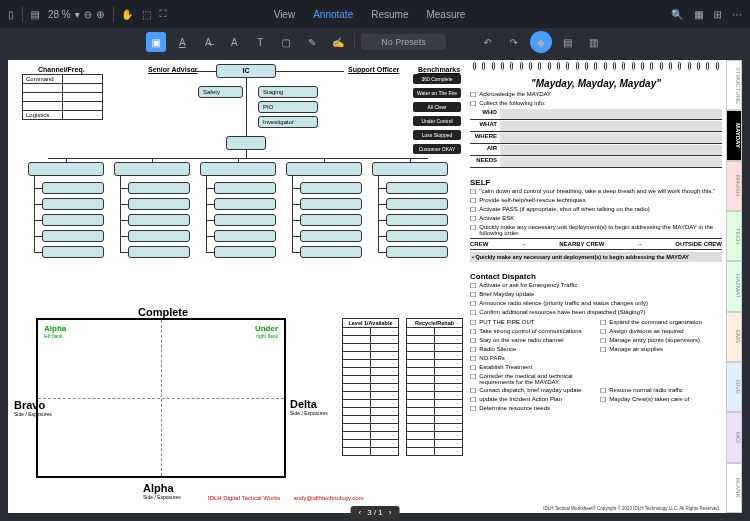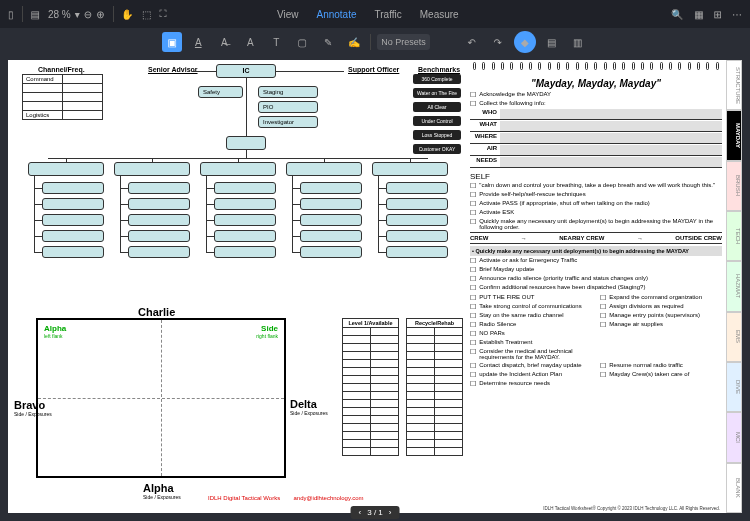--- a/index.html
+++ b/index.html
@@ -7,21 +7,21 @@
 .topbar{height:28px;background:#1f2128;display:flex;align-items:center;padding:0 8px;color:#aaa;font-size:10px;gap:8px}
 .topbar .sep{width:1px;height:16px;background:#444}
 .topbar .zoom{display:flex;align-items:center;gap:4px}
 .topbar .tabs{display:flex;gap:18px;margin-left:auto;margin-right:auto}
 .topbar .tabs span{cursor:pointer}
 .topbar .tabs .active{color:#4a9eff}
 .topbar .right{display:flex;gap:10px;margin-left:auto}
 .toolbar{height:28px;background:#2a2d35;display:flex;align-items:center;justify-content:center;gap:6px;color:#aaa;font-size:10px}
 .toolbar .btn{width:20px;height:20px;display:flex;align-items:center;justify-content:center;border-radius:3px}
 .toolbar .btn.hl{background:#4a9eff;color:#fff}
-.toolbar .preset{background:#3a3d45;padding:3px 4px;border-radius:3px;font-size:9px}
+.toolbar .preset{background:#3a3d45;padding:3px 20px;border-radius:3px;font-size:9px}
 .toolbar .round{width:22px;height:22px;border-radius:50%;background:#3a3d45;display:flex;align-items:center;justify-content:center}
 .toolbar .round.hl{background:#4a9eff}
 .page{position:absolute;top:60px;left:8px;right:8px;bottom:8px;background:#fff;overflow:hidden}
 .content{position:relative;width:100%;height:100%;font-size:6px}
 .tabstrip{position:absolute;right:0;top:0;bottom:0;width:16px;display:flex;flex-direction:column}
 .tab{flex:1;writing-mode:vertical-rl;text-align:center;font-size:6px;padding:2px 0;border:1px solid #ccc;color:#888}
 .tab.active{background:#000;color:#fff;font-weight:bold}
 .spiral{position:absolute;top:2px;left:462px;right:20px;height:10px;display:flex;justify-content:space-around}
 .spiral span{width:3px;height:8px;border:1px solid #333;border-radius:2px}
 .lbl{position:absolute;font-weight:bold;font-size:7px}
@@ -33,21 +33,21 @@
 .quad{position:absolute;border:2px solid #000}
 .quad .qlbl{position:absolute;font-weight:bold}
 .quad .sub{font-size:5px;font-weight:normal}
 .right-panel{position:absolute;left:462px;right:20px;top:16px;font-size:6px}
 .mday-title{text-align:center;font-weight:bold;font-size:10px;font-style:italic;margin:2px 0}
 .chk{display:flex;gap:3px;margin:1px 0;font-size:6px}
 .chk::before{content:"☐";font-size:7px}
 .info-row{display:flex;border-bottom:1px solid #333;margin:1px 0}
 .info-row .k{width:30px;font-size:6px;font-weight:bold;text-align:right;padding-right:3px}
 .info-row .v{flex:1;background:#e0e0e0;height:10px}
-.sec-title{font-weight:normal;font-size:8px;margin-top:4px}
+.sec-title{font-weight:bold;font-size:8px;margin-top:10px}
 .crew-row{display:flex;justify-content:space-between;border-top:1px solid #333;border-bottom:1px solid #333;padding:2px 0;font-size:6px;font-weight:bold;margin:2px 0}
 .crew-note{background:#ddd;font-size:5.5px;padding:2px;font-weight:bold}
 .two-col{display:flex;gap:8px}
 .two-col>div{flex:1}
 .pager{position:absolute;bottom:2px;left:50%;transform:translateX(-50%);background:#333;color:#fff;font-size:8px;padding:2px 8px;border-radius:3px;display:flex;gap:6px;align-items:center}
 .footer-red{position:absolute;bottom:12px;left:200px;font-size:6px;color:#d00}
 .footer-right{position:absolute;bottom:2px;right:22px;font-size:4.5px;color:#333}
 .mini-table{position:absolute}
 .mini-table th{background:#fff;font-size:5.5px;padding:1px 2px}
 .mini-table td{height:8px;padding:0}
@@ -65,21 +65,21 @@
     <span>⊖</span>
     <span>⊕</span>
   </div>
   <span class="sep"></span>
   <span>✋</span>
   <span>⬚</span>
   <span>⛶</span>
   <div class="tabs">
     <span>View</span>
     <span class="active">Annotate</span>
-    <span>Traffic</span>
+    <span>Resume</span>
     <span>Measure</span>
   </div>
   <div class="right">
     <span>🔍</span>
     <span>▦</span>
     <span>⊞</span>
     <span>⋯</span>
   </div>
 </div>
 
@@ -186,24 +186,24 @@
 <div class="box" style="top:26px;left:250px;width:60px;height:12px;padding:2px 4px;font-size:6px">Staging</div>
 <div class="box" style="top:41px;left:250px;width:60px;height:12px;padding:2px 4px;font-size:6px">PIO</div>
 <div class="box" style="top:56px;left:250px;width:60px;height:12px;padding:2px 4px;font-size:6px">Investigator</div>
 <div class="box" style="top:76px;left:218px;width:40px;height:14px"></div>
 
 <div class="line" style="top:98px;left:40px;width:380px;height:1px"></div>
 
 <div class="lbl" style="top:6px;left:410px;text-decoration:underline">Benchmarks</div>
 <div id="benchmarks-col"></div>
 
-<div class="lbl" style="top:246px;left:130px;font-size:11px"><span>Charlie</span></div>
+<div class="lbl" style="top:246px;left:130px;font-size:11px"><span>Complete</span></div>
 <div class="quad" style="top:258px;left:28px;width:250px;height:160px">
   <div class="qlbl" style="top:4px;left:6px;color:#0a0;font-size:8px"><span>Alpha</span><div class="sub">left flank</div></div>
-  <div class="qlbl" style="top:4px;right:6px;color:#0a0;font-size:8px;text-align:right"><span>Side</span><div class="sub">right flank</div></div>
+  <div class="qlbl" style="top:4px;right:6px;color:#0a0;font-size:8px;text-align:right"><span>Under</span><div class="sub">right flank</div></div>
   <div style="position:absolute;top:0;left:50%;width:0;height:100%;border-left:1px dashed #888"></div>
   <div style="position:absolute;left:0;top:50%;height:0;width:100%;border-top:1px dashed #888"></div>
 </div>
 <div class="lbl" style="top:339px;left:6px;font-size:11px"><span>Bravo</span><div style="font-size:5px;font-weight:normal">Side / Exposures</div></div>
 <div class="lbl" style="top:338px;left:282px;font-size:11px"><span>Delta</span><div style="font-size:5px;font-weight:normal">Side / Exposures</div></div>
 <div class="lbl" style="top:422px;left:135px;font-size:11px"><span>Alpha</span><div style="font-size:5px;font-weight:normal;text-align:center">Side / Exposures</div></div>
 
 <table class="mini-table" style="top:258px;left:334px">
   <tbody>
           <tr>
@@ -382,20 +382,21 @@
           <div class="chk">Quickly make any necessary unit deployment(s) to begin addressing the MAYDAY in the following order.</div>
         </div>
   <div class="crew-row">
           <span>CREW</span>
           <span>→</span>
           <span>NEARBY CREW</span>
           <span>→</span>
           <span>OUTSIDE CREW</span>
         </div>
   <div class="crew-note">• <span>Quickly make any necessary unit deployment(s) to begin addressing the MAYDAY</span></div>
+  <div class="sec-title">Contact Dispatch</div>
   <div id="dispatch-list">
           <div class="chk">Activate or ask for Emergency Traffic</div>
           <div class="chk">Brief Mayday update</div>
           <div class="chk">Announce radio silence (priority traffic and status changes only)</div>
           <div class="chk">Confirm additional resources have been dispatched (Staging?)</div>
         </div>
   <div class="two-col">
           <div id="calm-l">
             <div class="chk">PUT THE FIRE OUT</div>
             <div class="chk">Take strong control of communications</div>

